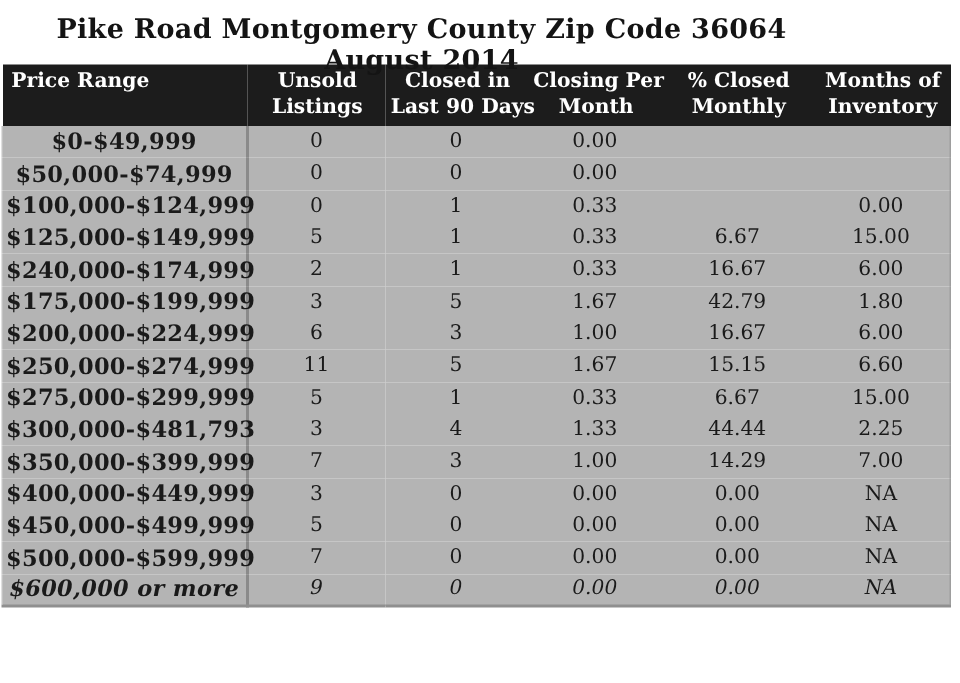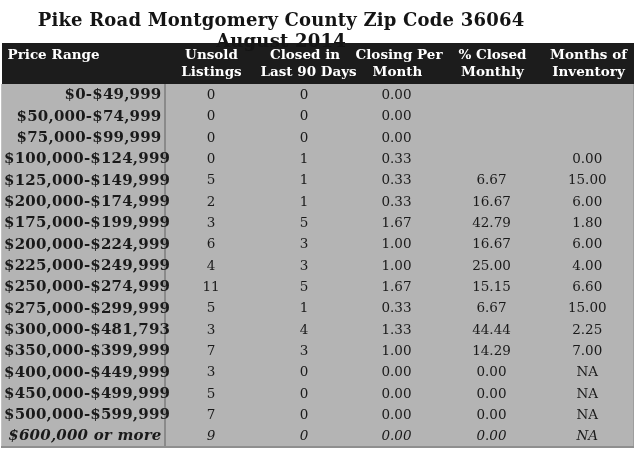--- a/index.html
+++ b/index.html
@@ -50,21 +50,20 @@
     font-size: 13.5px;
     color: #1a1a1a;
     line-height: 1;
   }
   tbody td.price {
     font-weight: bold;
     font-size: 15px;
     letter-spacing: 0.2px;
     border-right: 2px solid #8a8a8a;
     border-left: 1px solid #c2c2c2;
-    text-align: right;
   }
   tbody tr:last-child td { border-bottom: 2px solid #8f8f8f; font-style: italic; }
   tbody td:last-child { border-right: 1px solid #9e9e9e; }
 </style>
 </head>
 <body>
 
 <div class="page">
 
   <div class="title">Pike Road Montgomery County Zip Code 36064 August 2014</div>
@@ -105,49 +104,41 @@
 
   <tr>
     <td class="price">$50,000-$74,999</td>
     <td>0</td>
     <td>0</td>
     <td>0.00</td>
     <td></td>
     <td></td>
   </tr>
 
-  <tr>
-    <td class="price">$75,000-$99,999</td>
-    <td>0</td>
-    <td>0</td>
-    <td>0.00</td>
-    <td></td>
-    <td></td>
-  </tr>
 
   <tr>
     <td class="price">$100,000-$124,999</td>
     <td>0</td>
     <td>1</td>
     <td>0.33</td>
     <td></td>
     <td>0.00</td>
   </tr>
 
   <tr>
     <td class="price">$125,000-$149,999</td>
     <td>5</td>
     <td>1</td>
     <td>0.33</td>
     <td>6.67</td>
     <td>15.00</td>
   </tr>
 
   <tr>
-    <td class="price">$200,000-$174,999</td>
+    <td class="price">$240,000-$174,999</td>
     <td>2</td>
     <td>1</td>
     <td>0.33</td>
     <td>16.67</td>
     <td>6.00</td>
   </tr>
 
   <tr>
     <td class="price">$175,000-$199,999</td>
     <td>3</td>
@@ -159,28 +150,20 @@
 
   <tr>
     <td class="price">$200,000-$224,999</td>
     <td>6</td>
     <td>3</td>
     <td>1.00</td>
     <td>16.67</td>
     <td>6.00</td>
   </tr>
 
-  <tr>
-    <td class="price">$225,000-$249,999</td>
-    <td>4</td>
-    <td>3</td>
-    <td>1.00</td>
-    <td>25.00</td>
-    <td>4.00</td>
-  </tr>
 
   <tr>
     <td class="price">$250,000-$274,999</td>
     <td>11</td>
     <td>5</td>
     <td>1.67</td>
     <td>15.15</td>
     <td>6.60</td>
   </tr>
 

